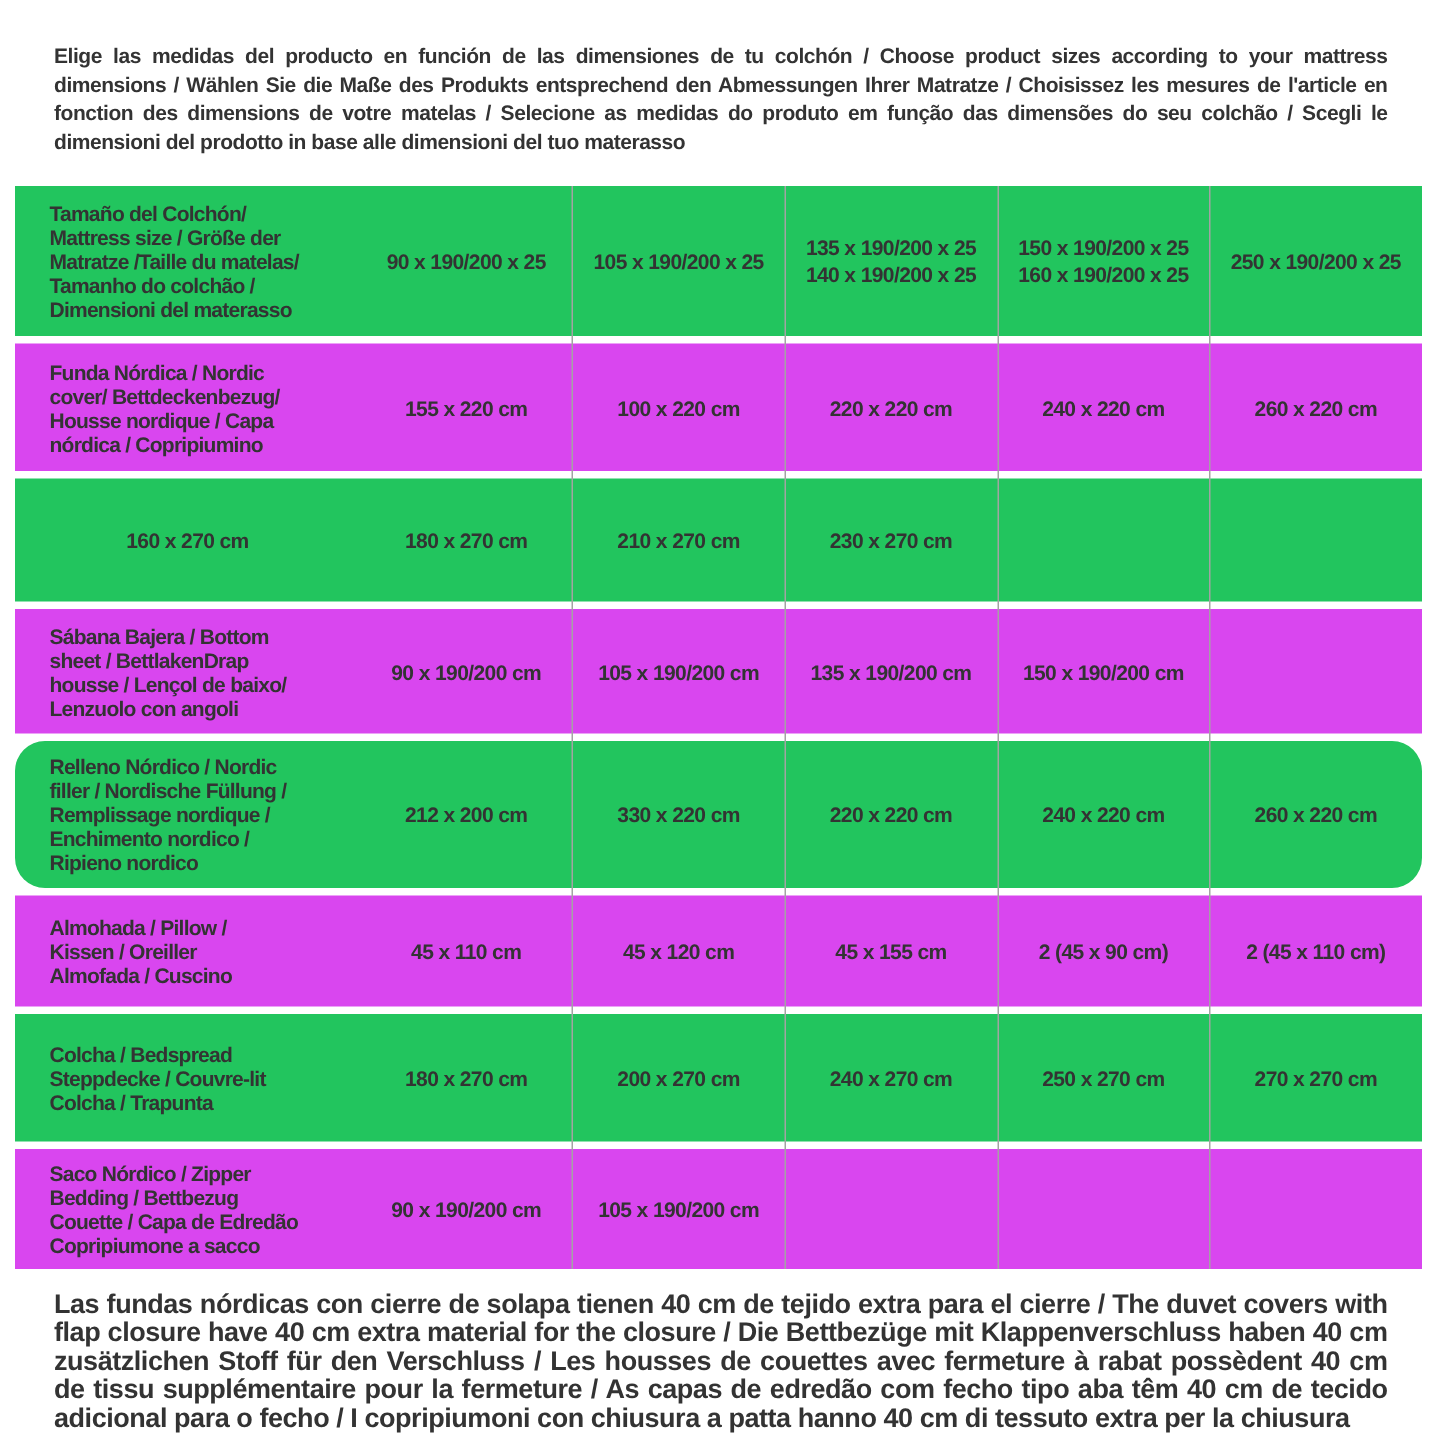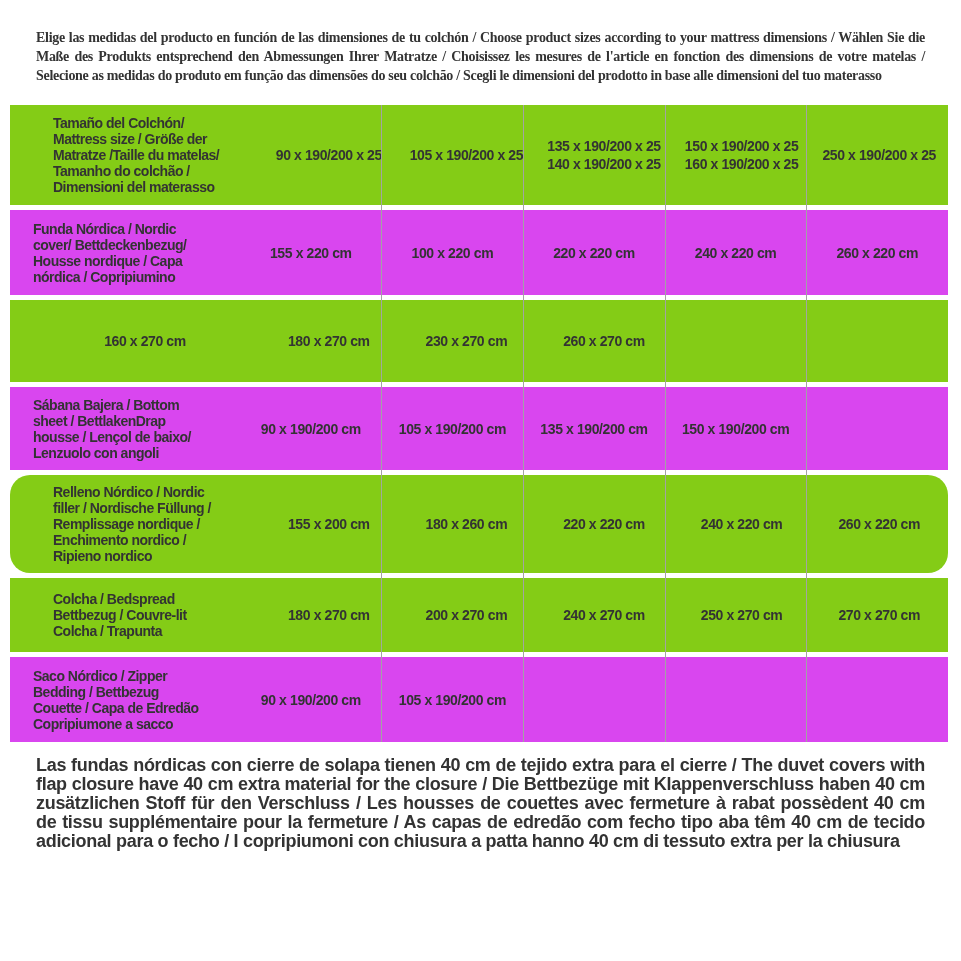--- a/index.html
+++ b/index.html
@@ -10,34 +10,33 @@
     font-weight:bold;
     color:#333333;
     -webkit-font-smoothing:antialiased;
   }
   .intro{
     margin:28px 36px 0 36px;
     font-size:14px;
     line-height:19px;
     letter-spacing:-0.3px;
     text-align:justify;
-    font-family:Liberation Serif, serif;
   }
   .size-table{
     position:relative;
     margin:20px 0 0 10px;
     width:938px;
   }
   .t-row{
     display:grid;
     grid-template-columns:230px repeat(5,1fr);
     margin-bottom:5px;
     background:#d946ef;
   }
-  .t-row.striped{background:#84cc16;padding-left:20px;}
+  .t-row.striped{background:#22c55e;}
   .t-row:last-child{margin-bottom:0;}
   .t-row:nth-child(1){min-height:100px;}
   .t-row:nth-child(2){min-height:85px;}
   .t-row:nth-child(3){min-height:82px;}
   .t-row:nth-child(4){min-height:83px;}
   .t-row:nth-child(5){min-height:98px;border-radius:20px;}
   .t-row:nth-child(6){min-height:74px;}
   .t-row:nth-child(7){min-height:85px;}
   .t-row:nth-child(8){min-height:80px;}
   .row-label{
@@ -105,52 +104,62 @@
     <div class="cell">155 x 220 cm</div>
     <div class="cell">100 x 220 cm</div>
     <div class="cell">220 x 220 cm</div>
     <div class="cell">240 x 220 cm</div>
     <div class="cell">260 x 220 cm</div>
   </div>
 
   <div class="t-row striped">
     <div class="cell">160 x 270 cm</div>
     <div class="cell">180 x 270 cm</div>
+    <div class="cell">210 x 270 cm</div>
     <div class="cell">230 x 270 cm</div>
-    <div class="cell">260 x 270 cm</div>
   </div>
 
   <div class="t-row">
     <div class="row-label">Sábana Bajera / Bottom
 sheet / BettlakenDrap
 housse / Lençol de baixo/
 Lenzuolo con angoli</div>
     <div class="cell">90 x 190/200 cm</div>
     <div class="cell">105 x 190/200 cm</div>
     <div class="cell">135 x 190/200 cm</div>
     <div class="cell">150 x 190/200 cm</div>
   </div>
 
   <div class="t-row striped">
     <div class="row-label">Relleno Nórdico / Nordic
 filler / Nordische Füllung /
 Remplissage nordique /
 Enchimento nordico /
 Ripieno nordico</div>
-    <div class="cell">155 x 200 cm</div>
-    <div class="cell">180 x 260 cm</div>
+    <div class="cell">212 x 200 cm</div>
+    <div class="cell">330 x 220 cm</div>
     <div class="cell">220 x 220 cm</div>
     <div class="cell">240 x 220 cm</div>
     <div class="cell">260 x 220 cm</div>
   </div>
 
+  <div class="t-row">
+    <div class="row-label">Almohada  / Pillow /
+Kissen / Oreiller
+Almofada / Cuscino</div>
+    <div class="cell">45 x 110 cm</div>
+    <div class="cell">45 x 120 cm</div>
+    <div class="cell">45 x 155 cm</div>
+    <div class="cell">2 (45 x 90 cm)</div>
+    <div class="cell">2 (45 x 110 cm)</div>
+  </div>
 
   <div class="t-row striped">
     <div class="row-label">Colcha / Bedspread
-Bettbezug / Couvre-lit
+Steppdecke / Couvre-lit
 Colcha / Trapunta</div>
     <div class="cell">180 x 270 cm</div>
     <div class="cell">200 x 270 cm</div>
     <div class="cell">240 x 270 cm</div>
     <div class="cell">250 x 270 cm</div>
     <div class="cell">270 x 270 cm</div>
   </div>
 
   <div class="t-row">
     <div class="row-label">Saco Nórdico / Zipper

